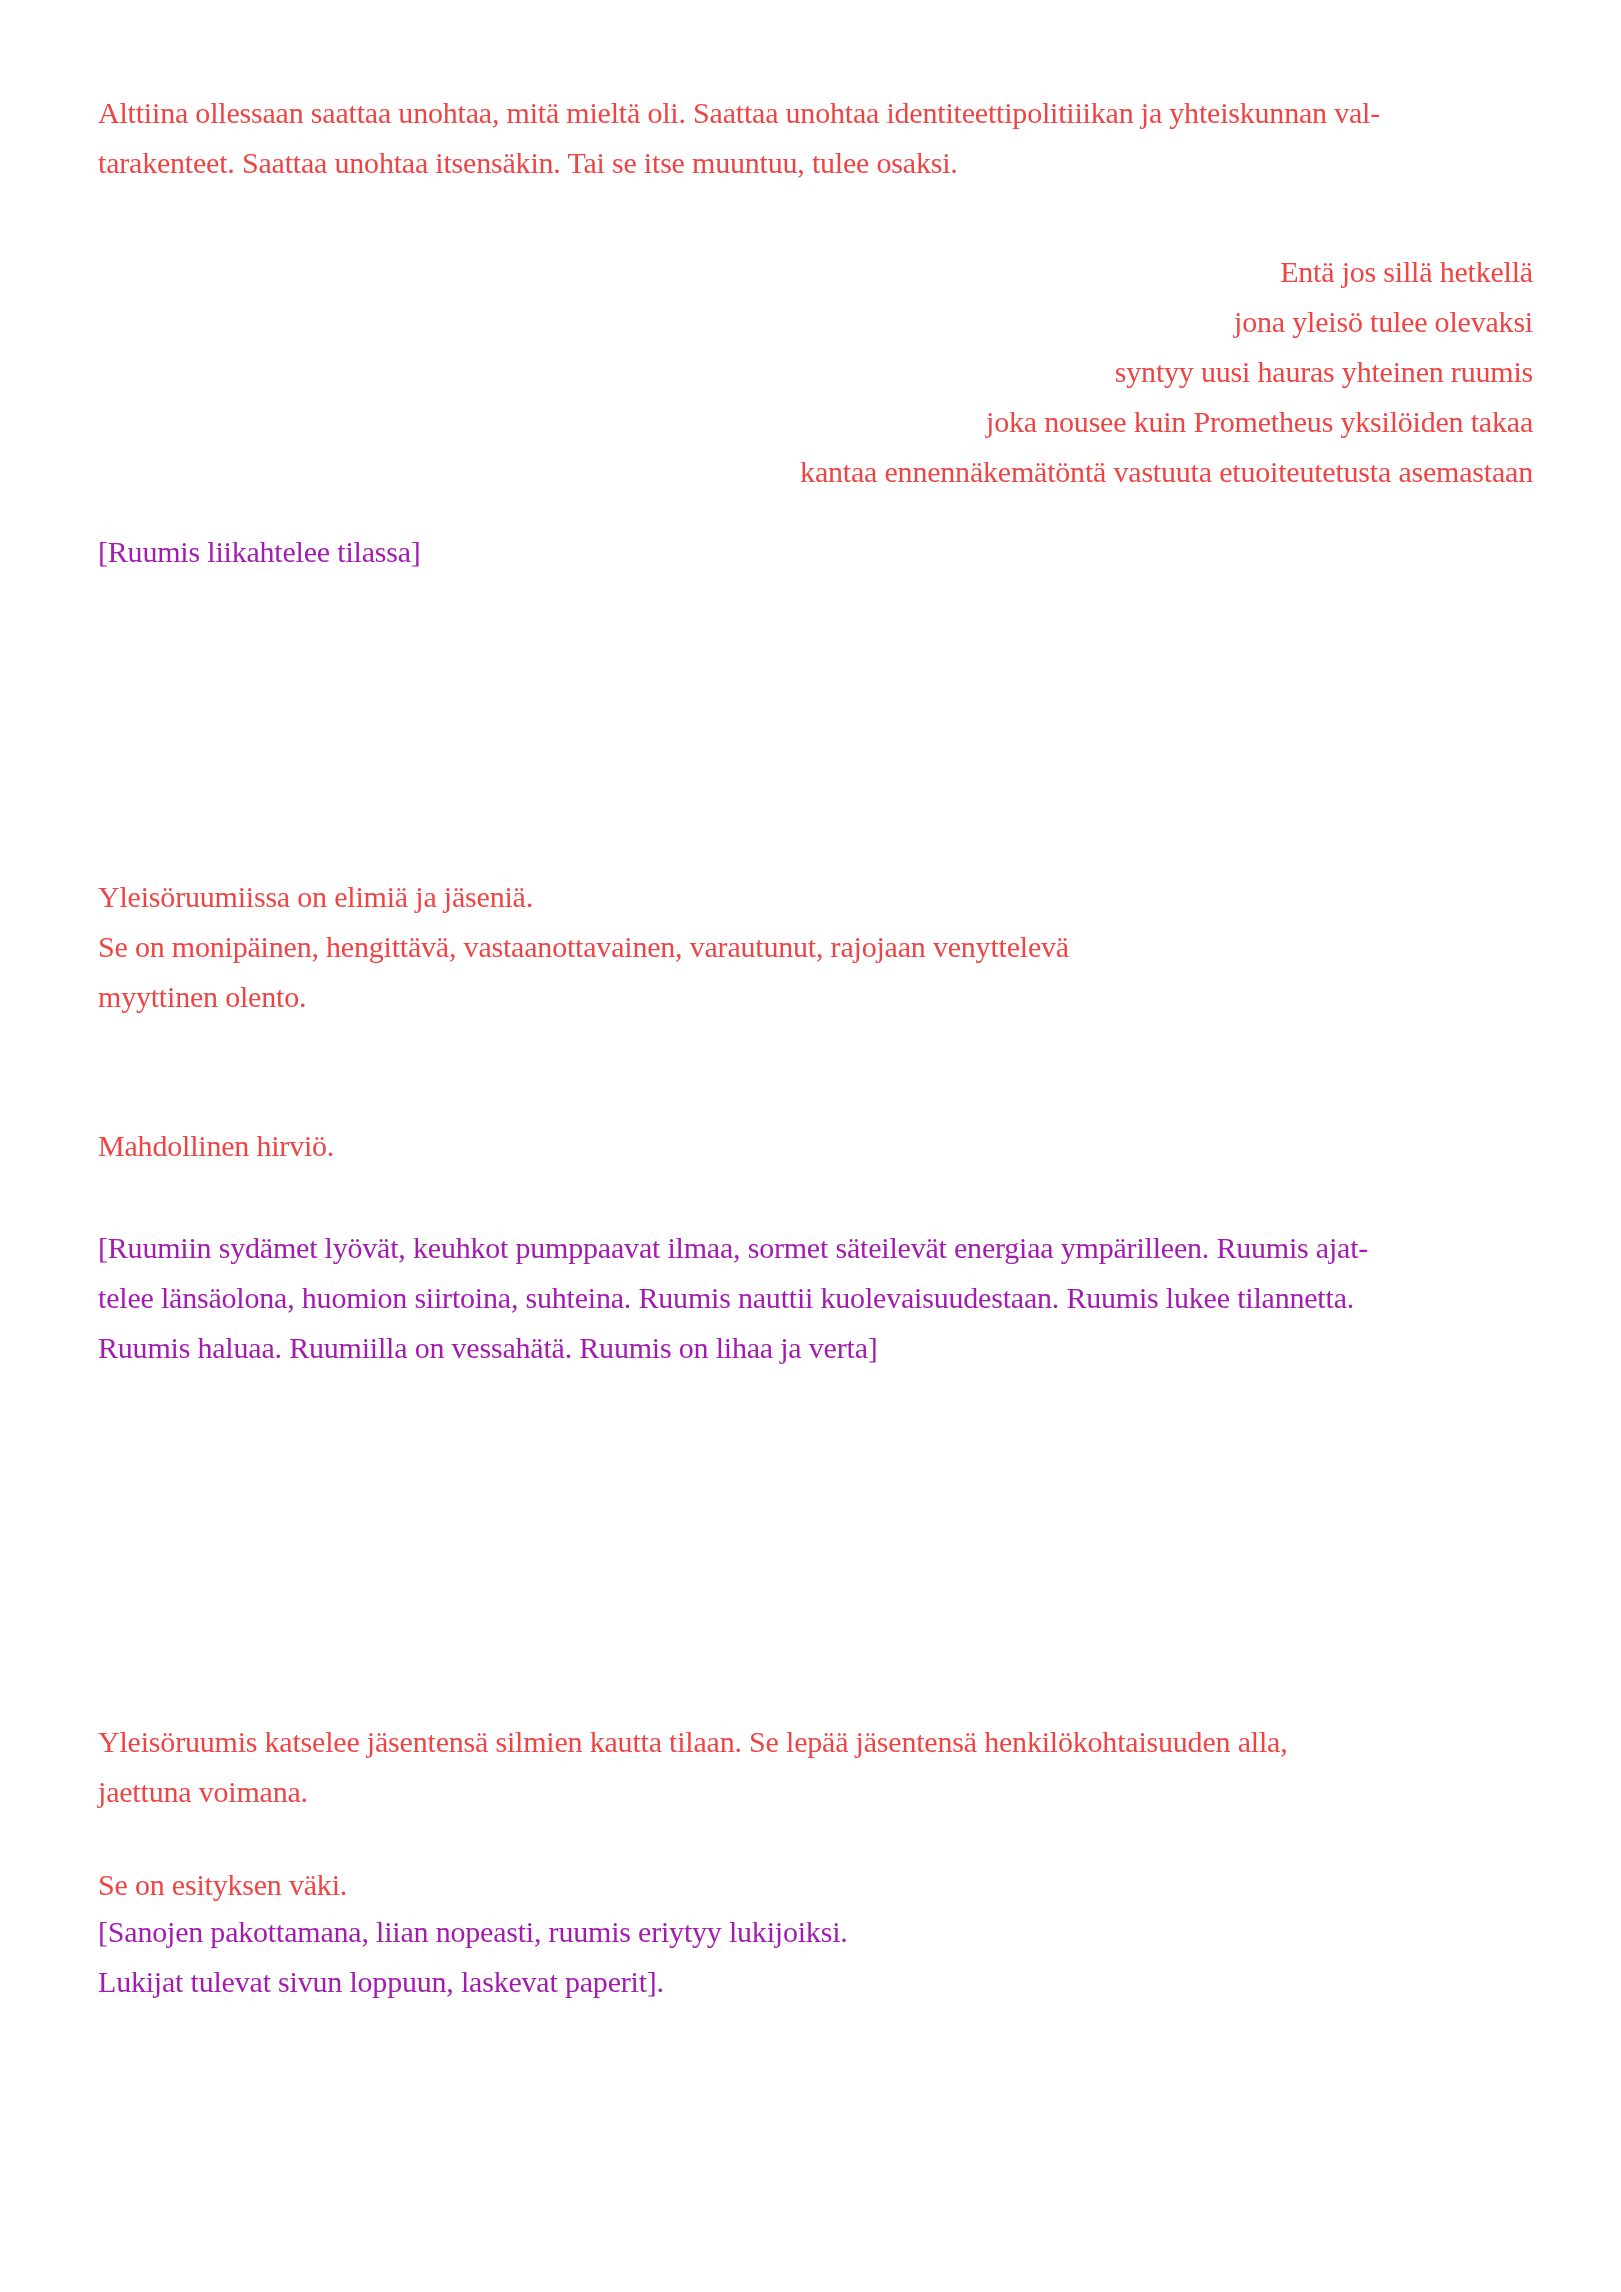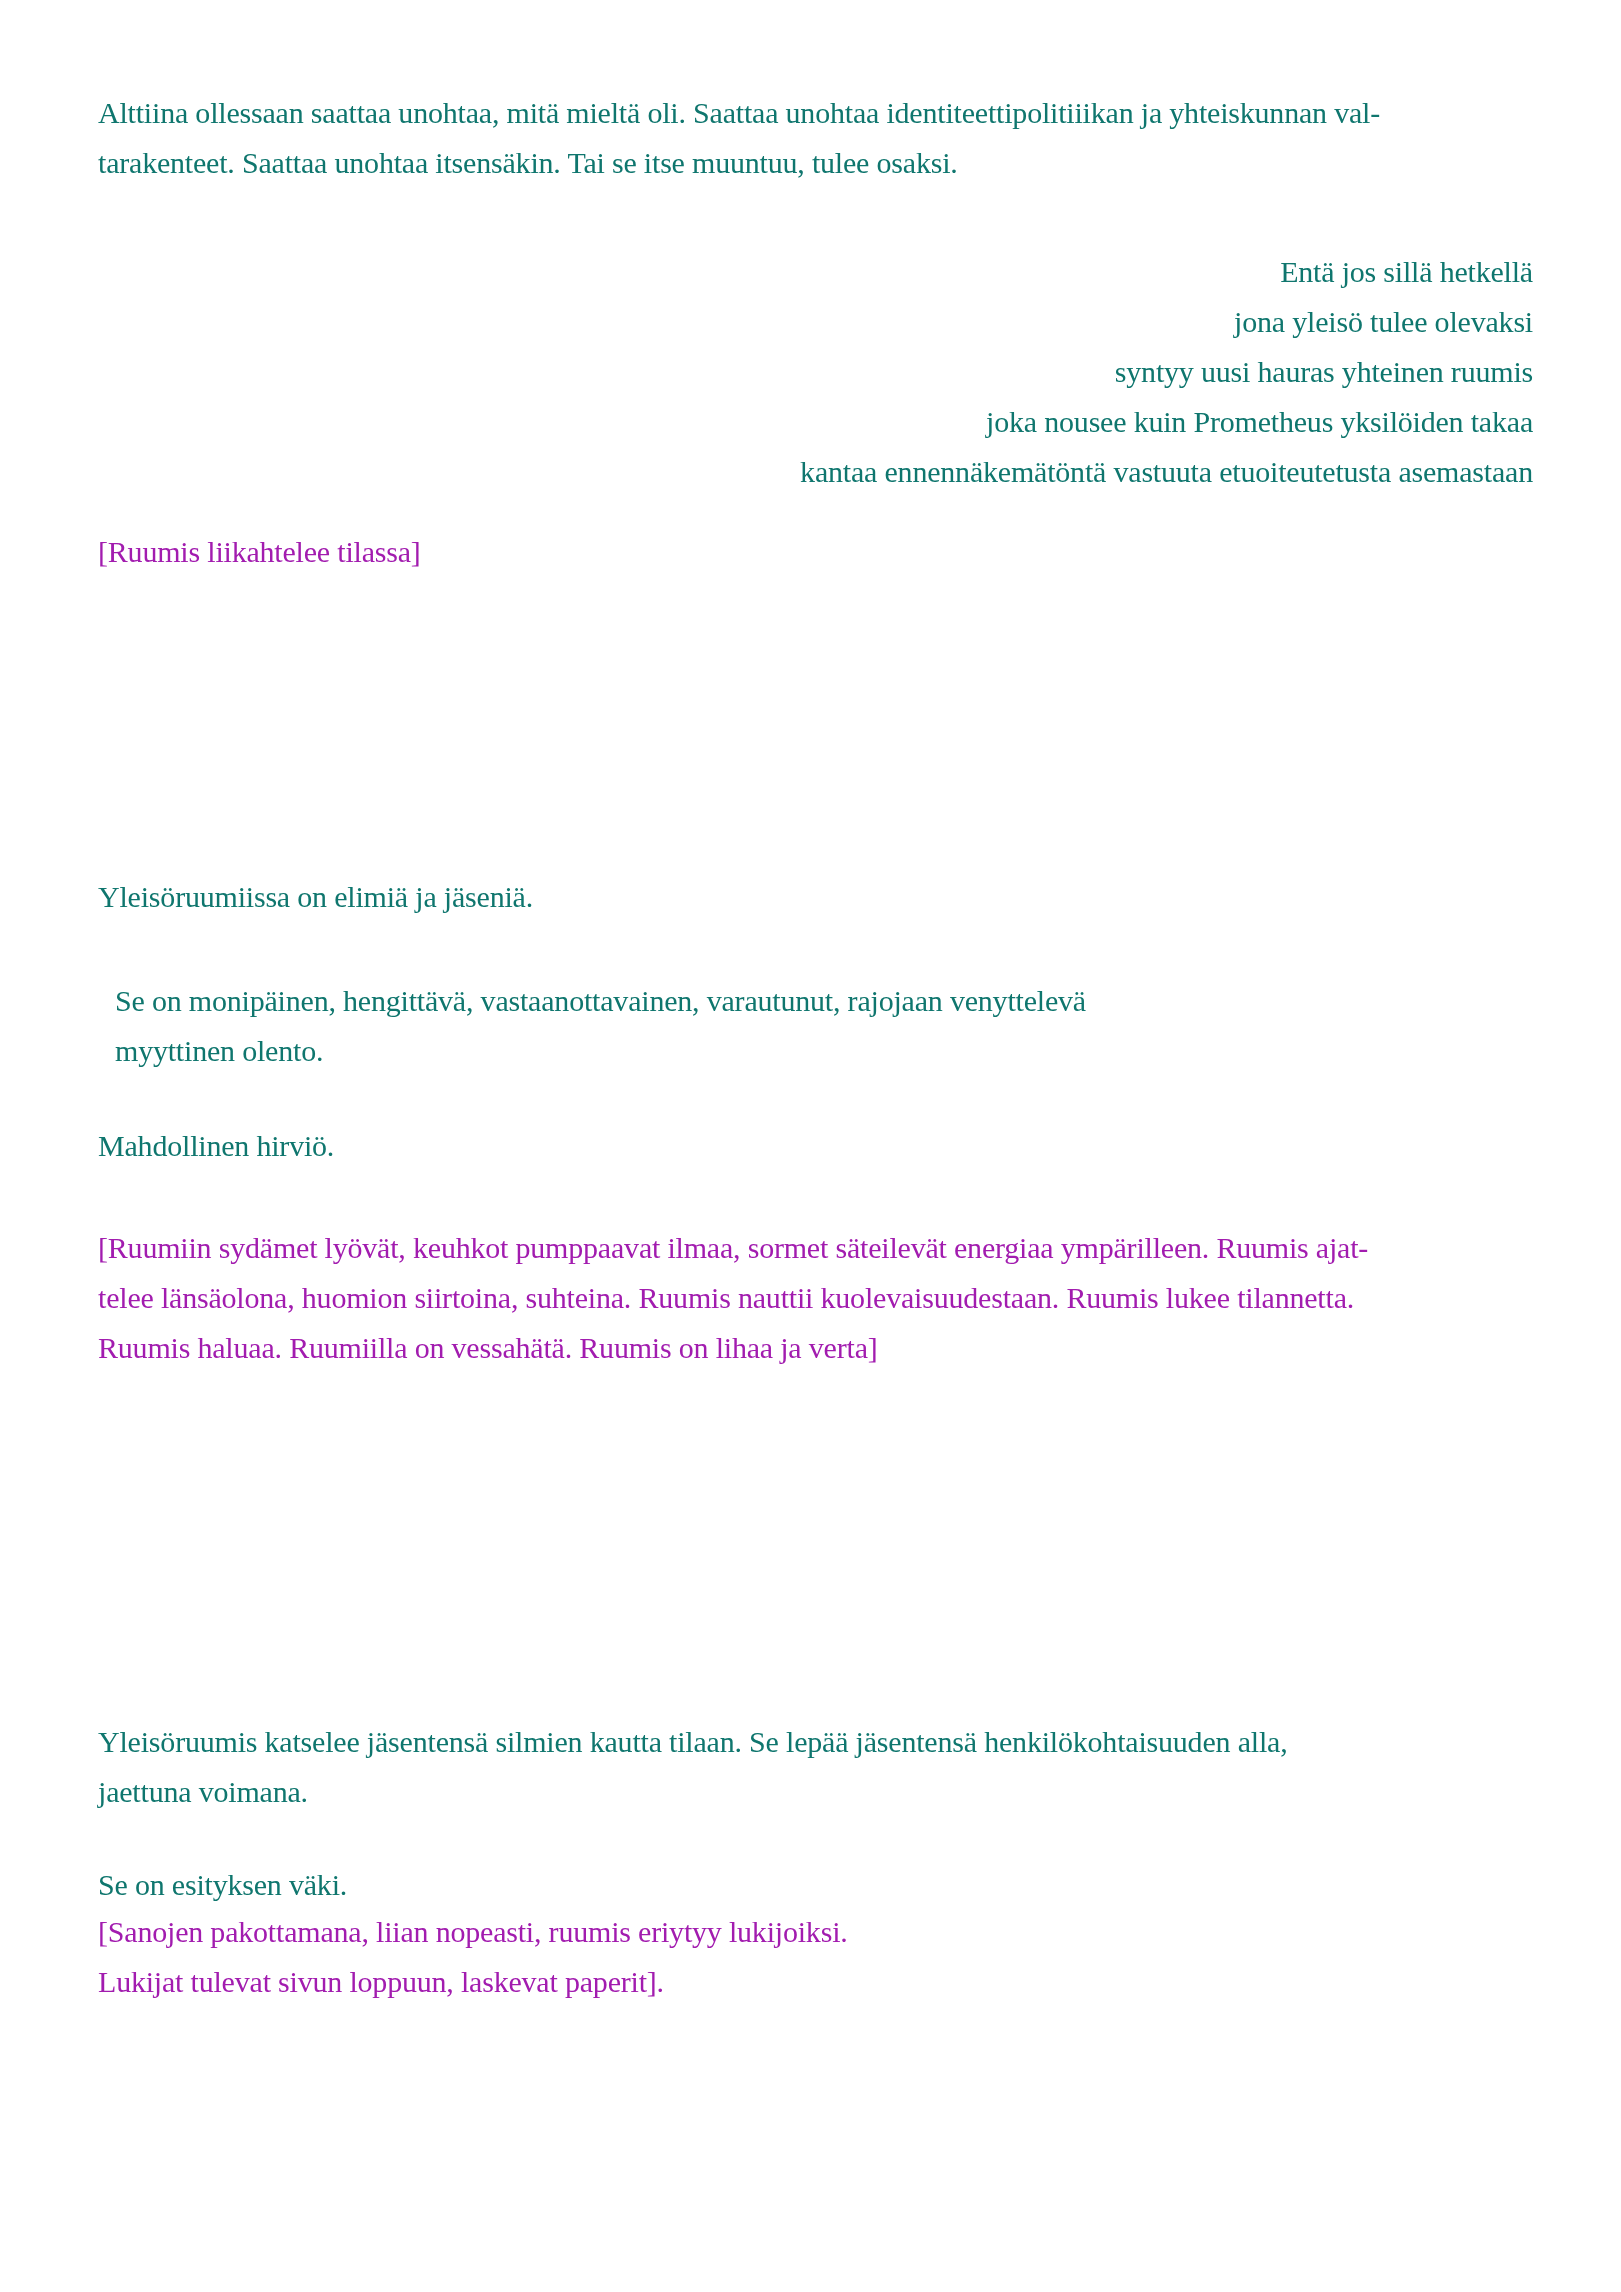--- a/index.html
+++ b/index.html
@@ -20,28 +20,28 @@
     overflow: hidden;
   }
   .block {
     position: absolute;
     left: 98px;
     right: 88px;
   }
   .line {
     white-space: nowrap;
   }
-  .black { color: #0f766e; }
+  .black { color: #ef4444; }
   .red   { color: #a21caf; }
 
   .b1  { top: 88px; }
   .b2  { top: 247px; text-align: right; }
   .b3  { top: 527px; }
   .b4  { top: 872px; }
-  .b5  { top: 976px; margin-left: 17px; }
+  .b5  { top: 922px; }
   .b6  { top: 1121px; }
   .b7  { top: 1223px; }
   .b8  { top: 1717px; }
   .b9  { top: 1860px; }
   .b10 { top: 1907px; }
 </style>
 </head>
 <body>
 
 <div class="page">

